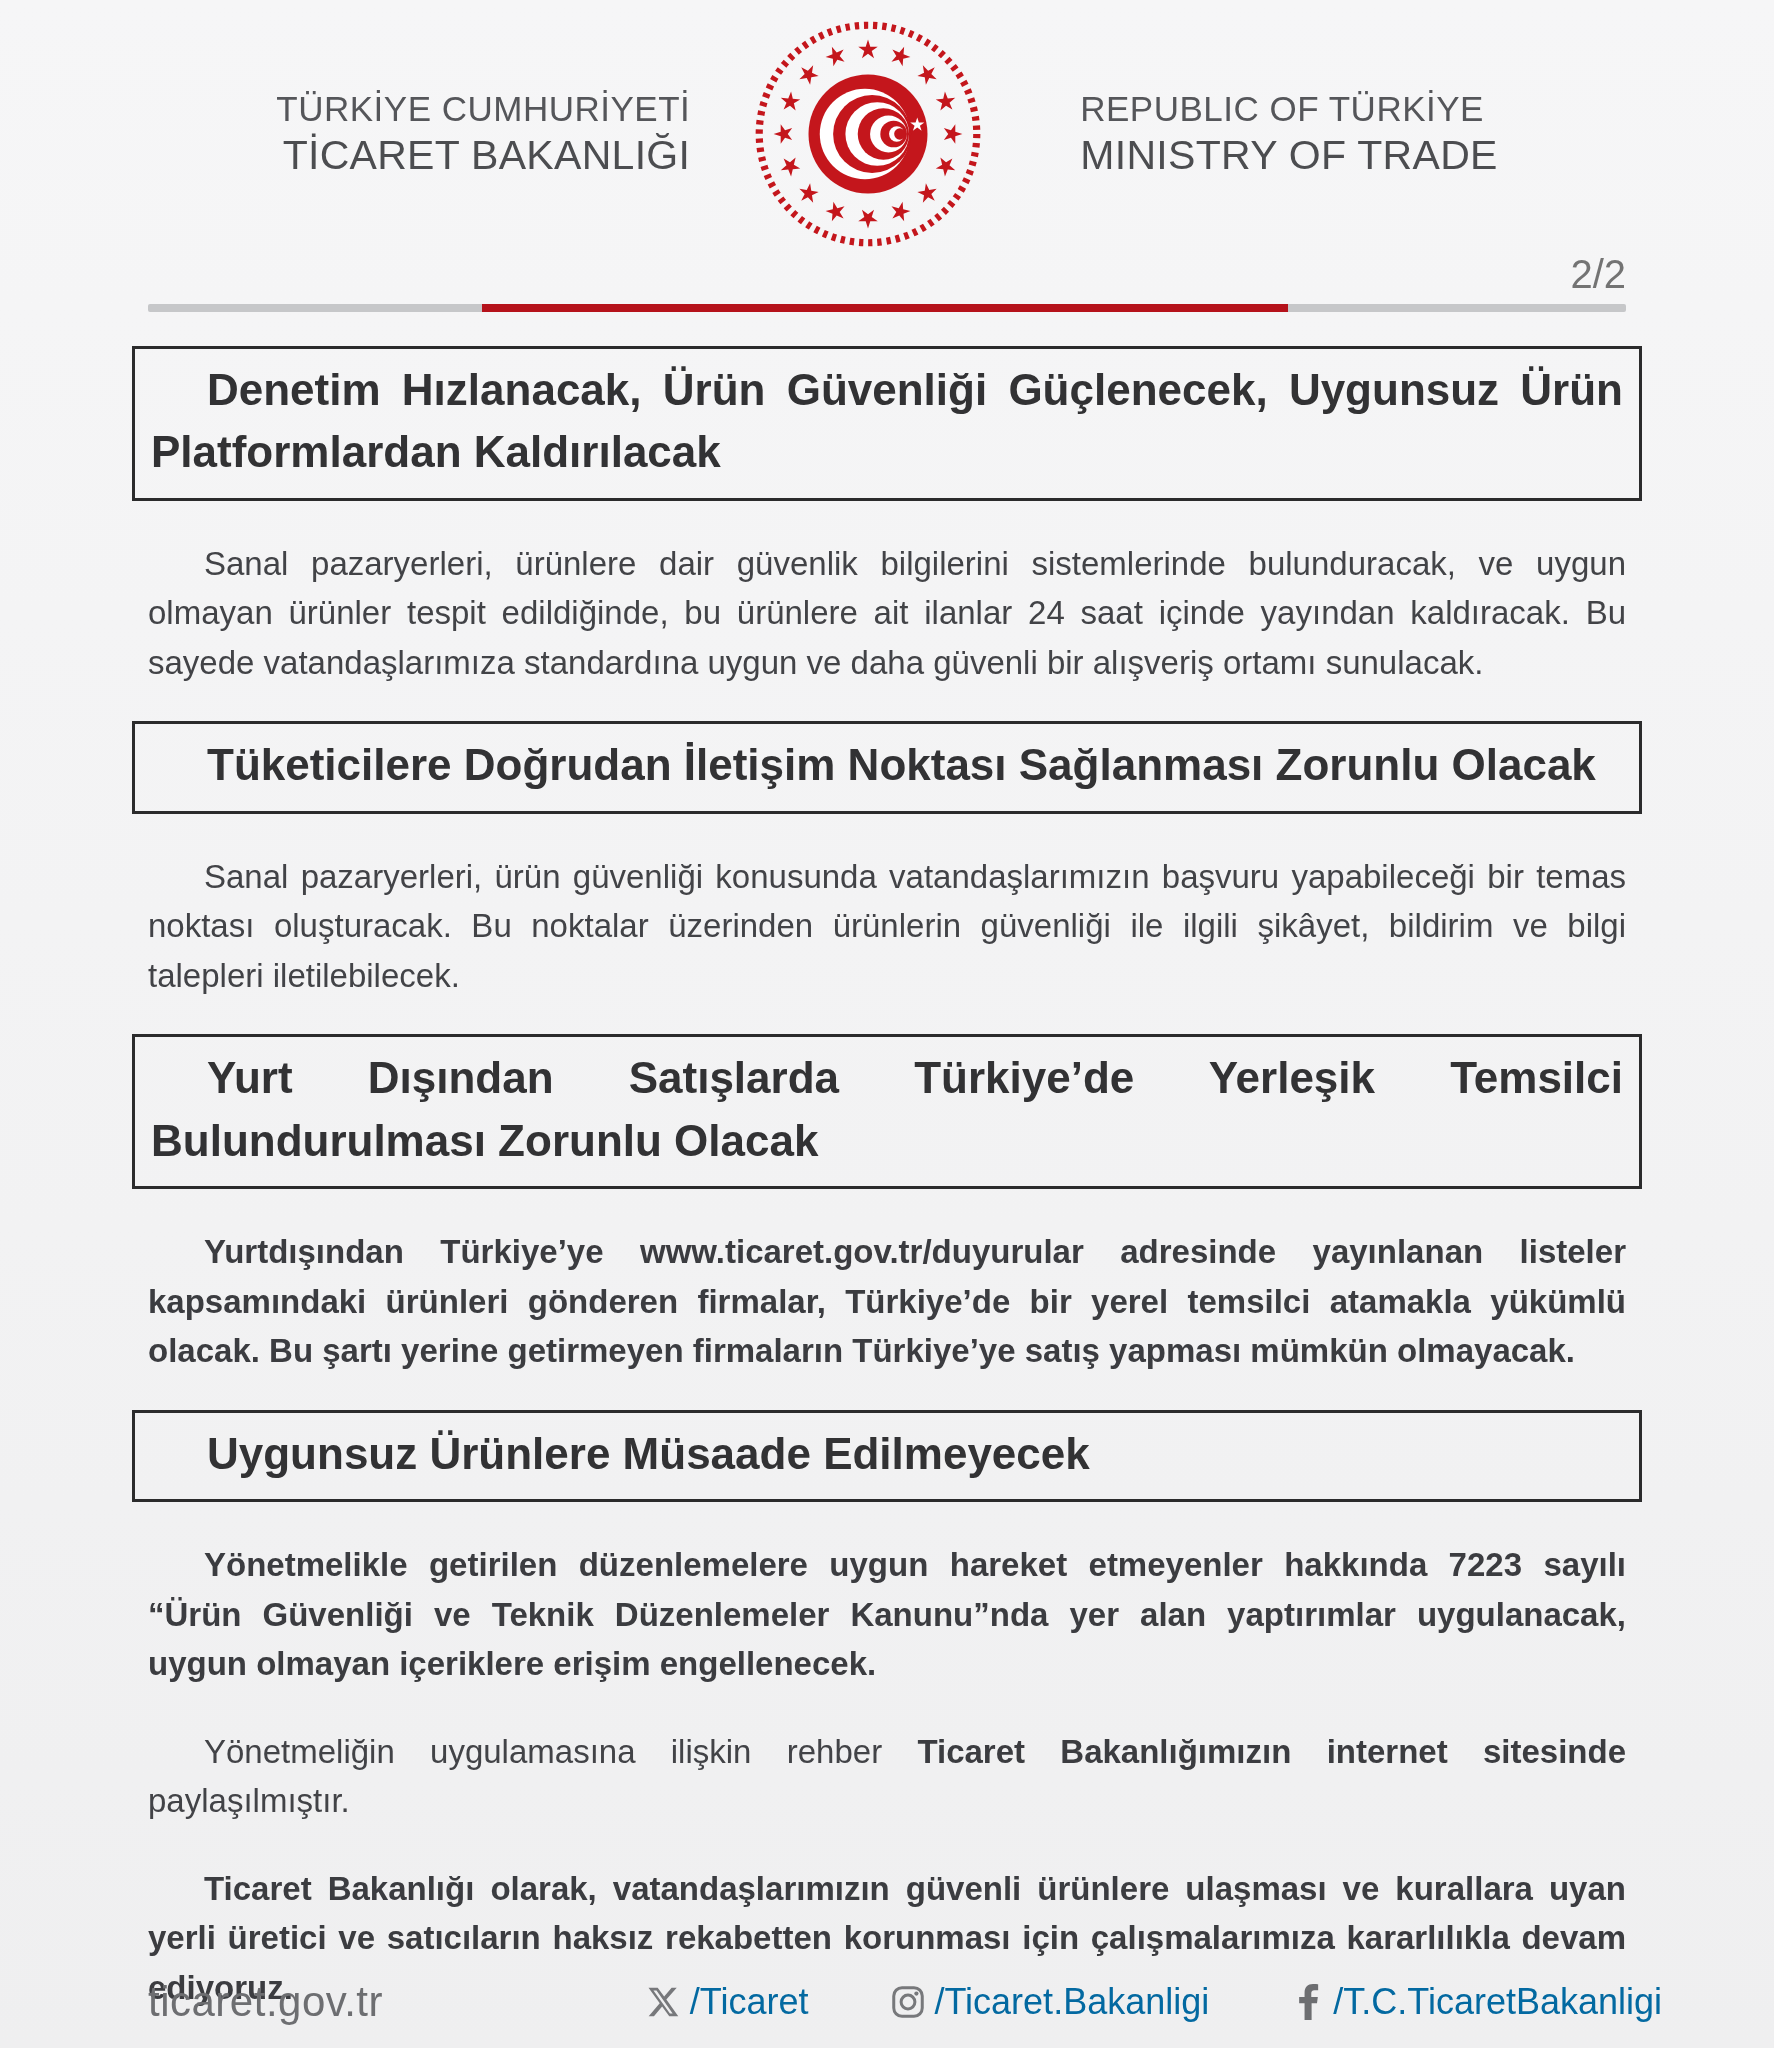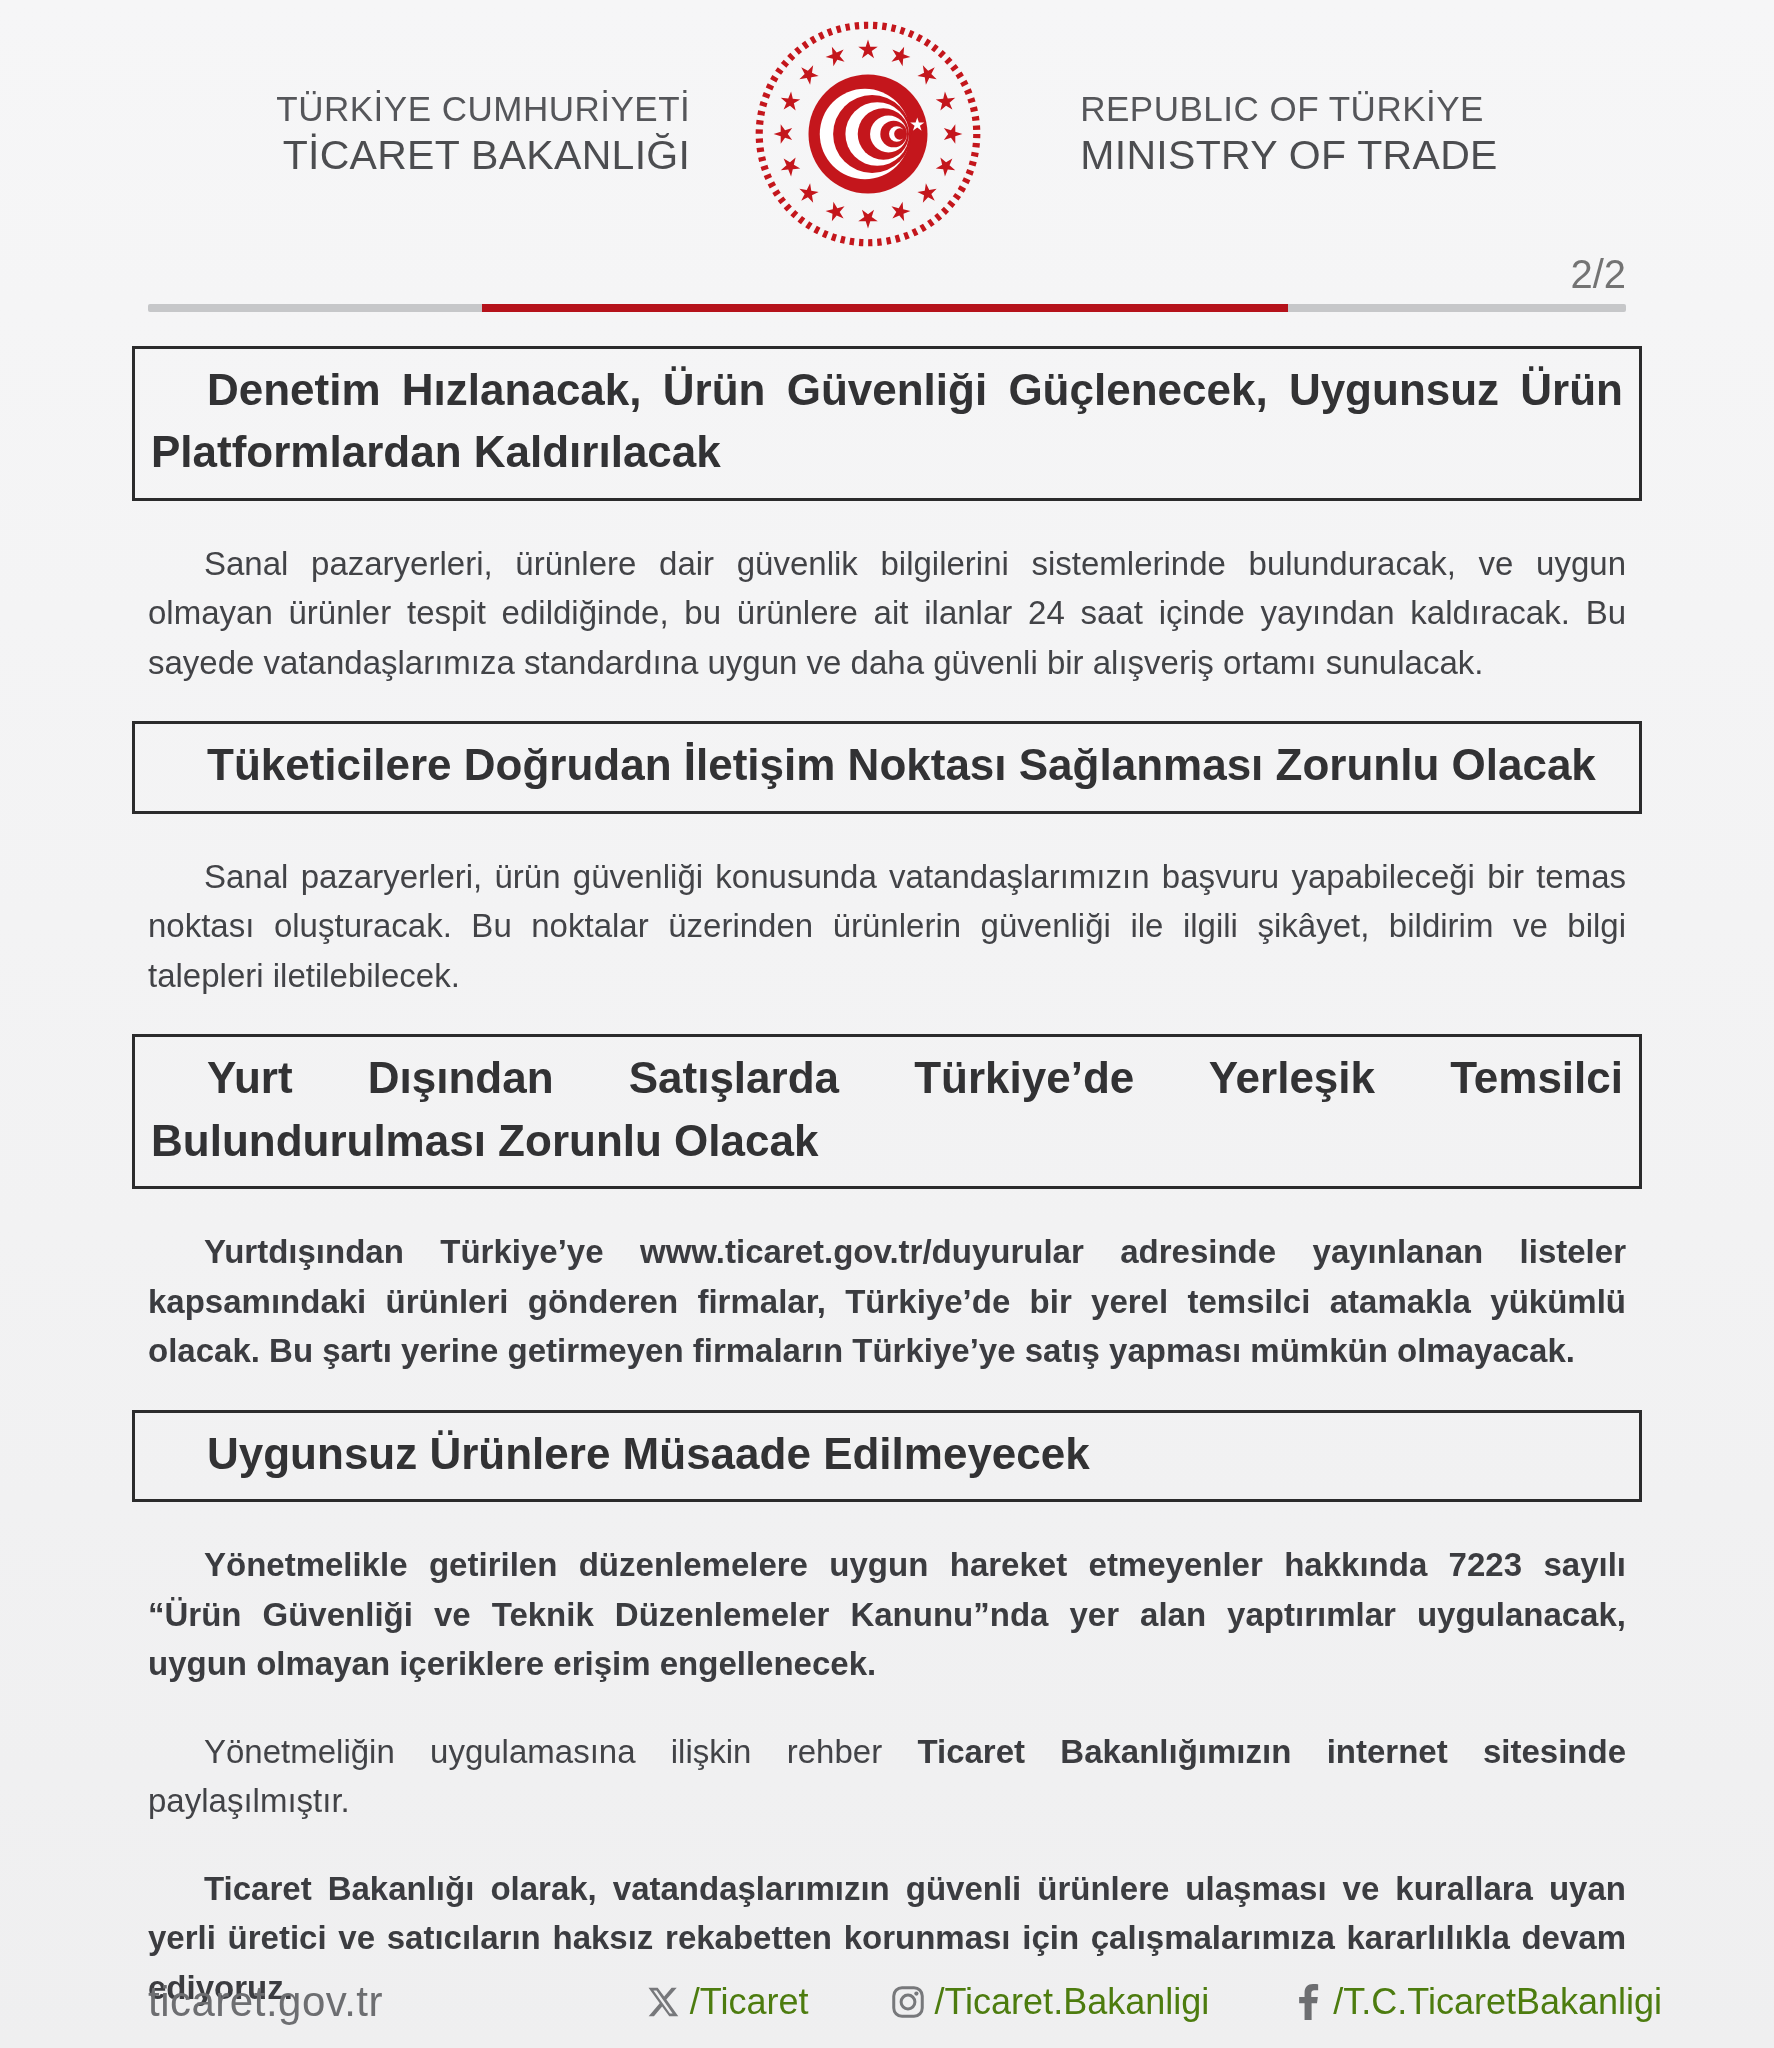--- a/index.html
+++ b/index.html
@@ -50,21 +50,21 @@
 
   
   .footer{
     position:absolute;left:148px;right:112px;bottom:22px;
     display:flex;align-items:center;
     color:#6d6e71;
   }
   .site{font-size:42px;color:#6d6e71;letter-spacing:.5px;}
   .site .b{font-weight:normal;}
   .socials{margin-left:auto;display:flex;align-items:center;gap:82px;}
-  .soc{display:flex;align-items:center;gap:8px;font-size:36px;color:#4d7c0f;}
+  .soc{display:flex;align-items:center;gap:8px;font-size:36px;color:#0369a1;}
   .soc svg{display:block;}
 </style>
 </head>
 <body>
 
 <div class="page">
 
   <div class="header">
     <div class="org org-left">
       <div class="l1">TÜRKİYE CUMHURİYETİ</div>

